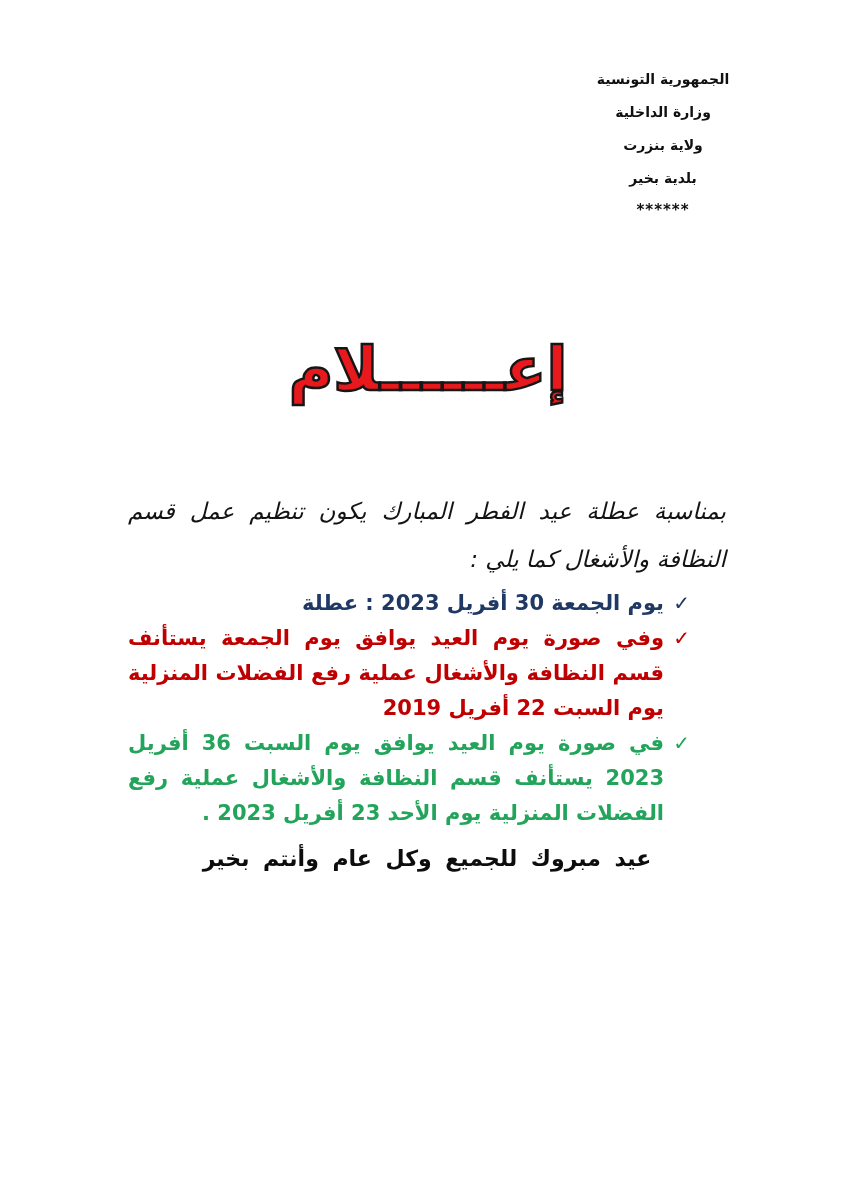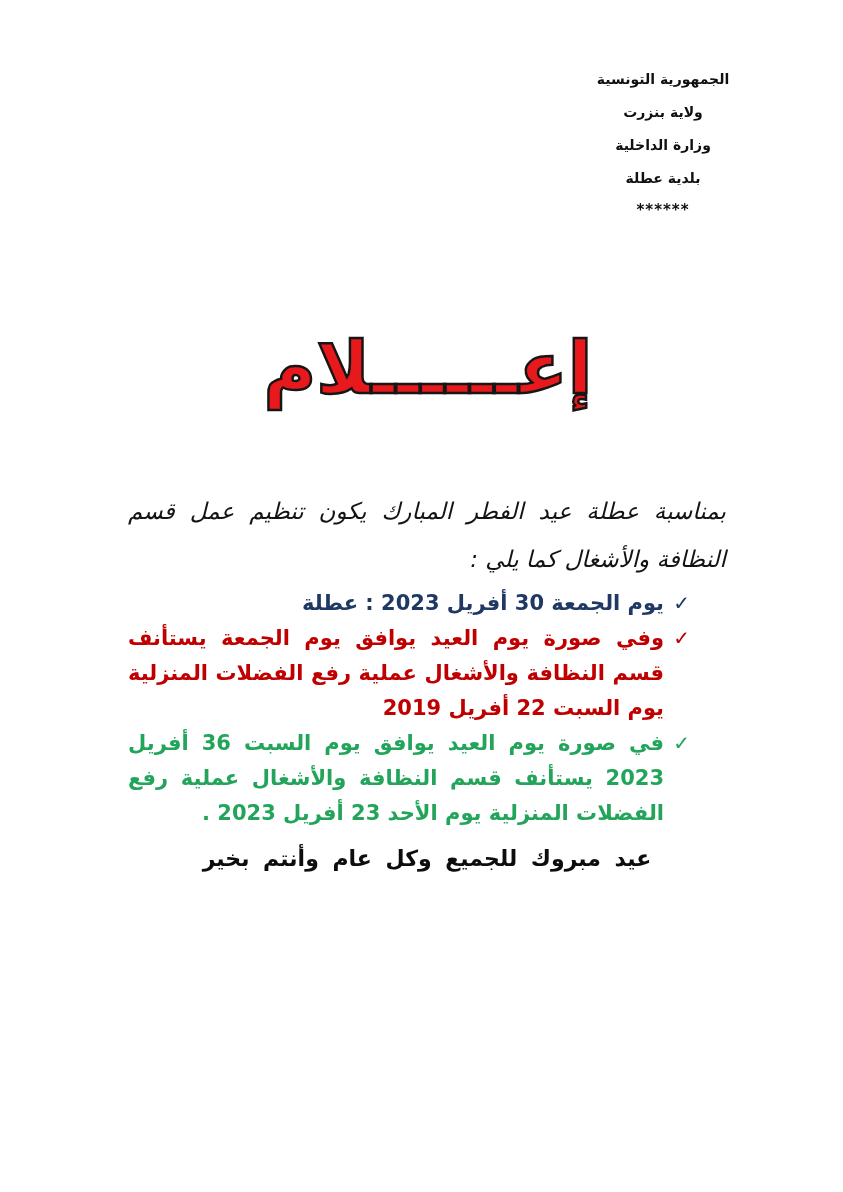--- a/index.html
+++ b/index.html
@@ -40,21 +40,21 @@
   }
   
   .title {
     position: absolute;
     top: 296px;
     left: 130px;
     right: 117px;
     height: 145px;
     line-height: 145px;
     text-align: center;
-    font-size: 72px;
+    font-size: 61px;
     font-weight: 700;
     -webkit-text-stroke-width: 2.5px;
     white-space: nowrap;
   }
   
   .intro {
     position: absolute;
     top: 487px;
     left: 128px;
     right: 117px;
@@ -103,23 +103,23 @@
     color: #0d0d0d;
   }
 </style>
 </head>
 <body>
 
 <div class="page" style="background: rgb(255, 255, 255);">
 
   <div class="letterhead">
     <div class="lh-line">الجمهورية التونسية</div>
+    <div class="lh-line">وزارة الداخلية</div>
     <div class="lh-line">ولاية بنزرت</div>
-    <div class="lh-line">وزارة الداخلية</div>
-    <div class="lh-line">بلدية عطلة</div>
+    <div class="lh-line">بلدية بخير</div>
     <div class="lh-stars">******</div>
   </div>
 
   <div class="title" style="color: rgb(232, 25, 28); -webkit-text-stroke-color: rgb(22, 22, 22);">إعــــــلام</div>
 
   <p class="intro">بمناسبة عطلة عيد الفطر المبارك يكون تنظيم عمل قسم النظافة والأشغال كما يلي :</p>
 
   <div class="list">
 
     <div class="item" style="color: rgb(31, 56, 100);">

